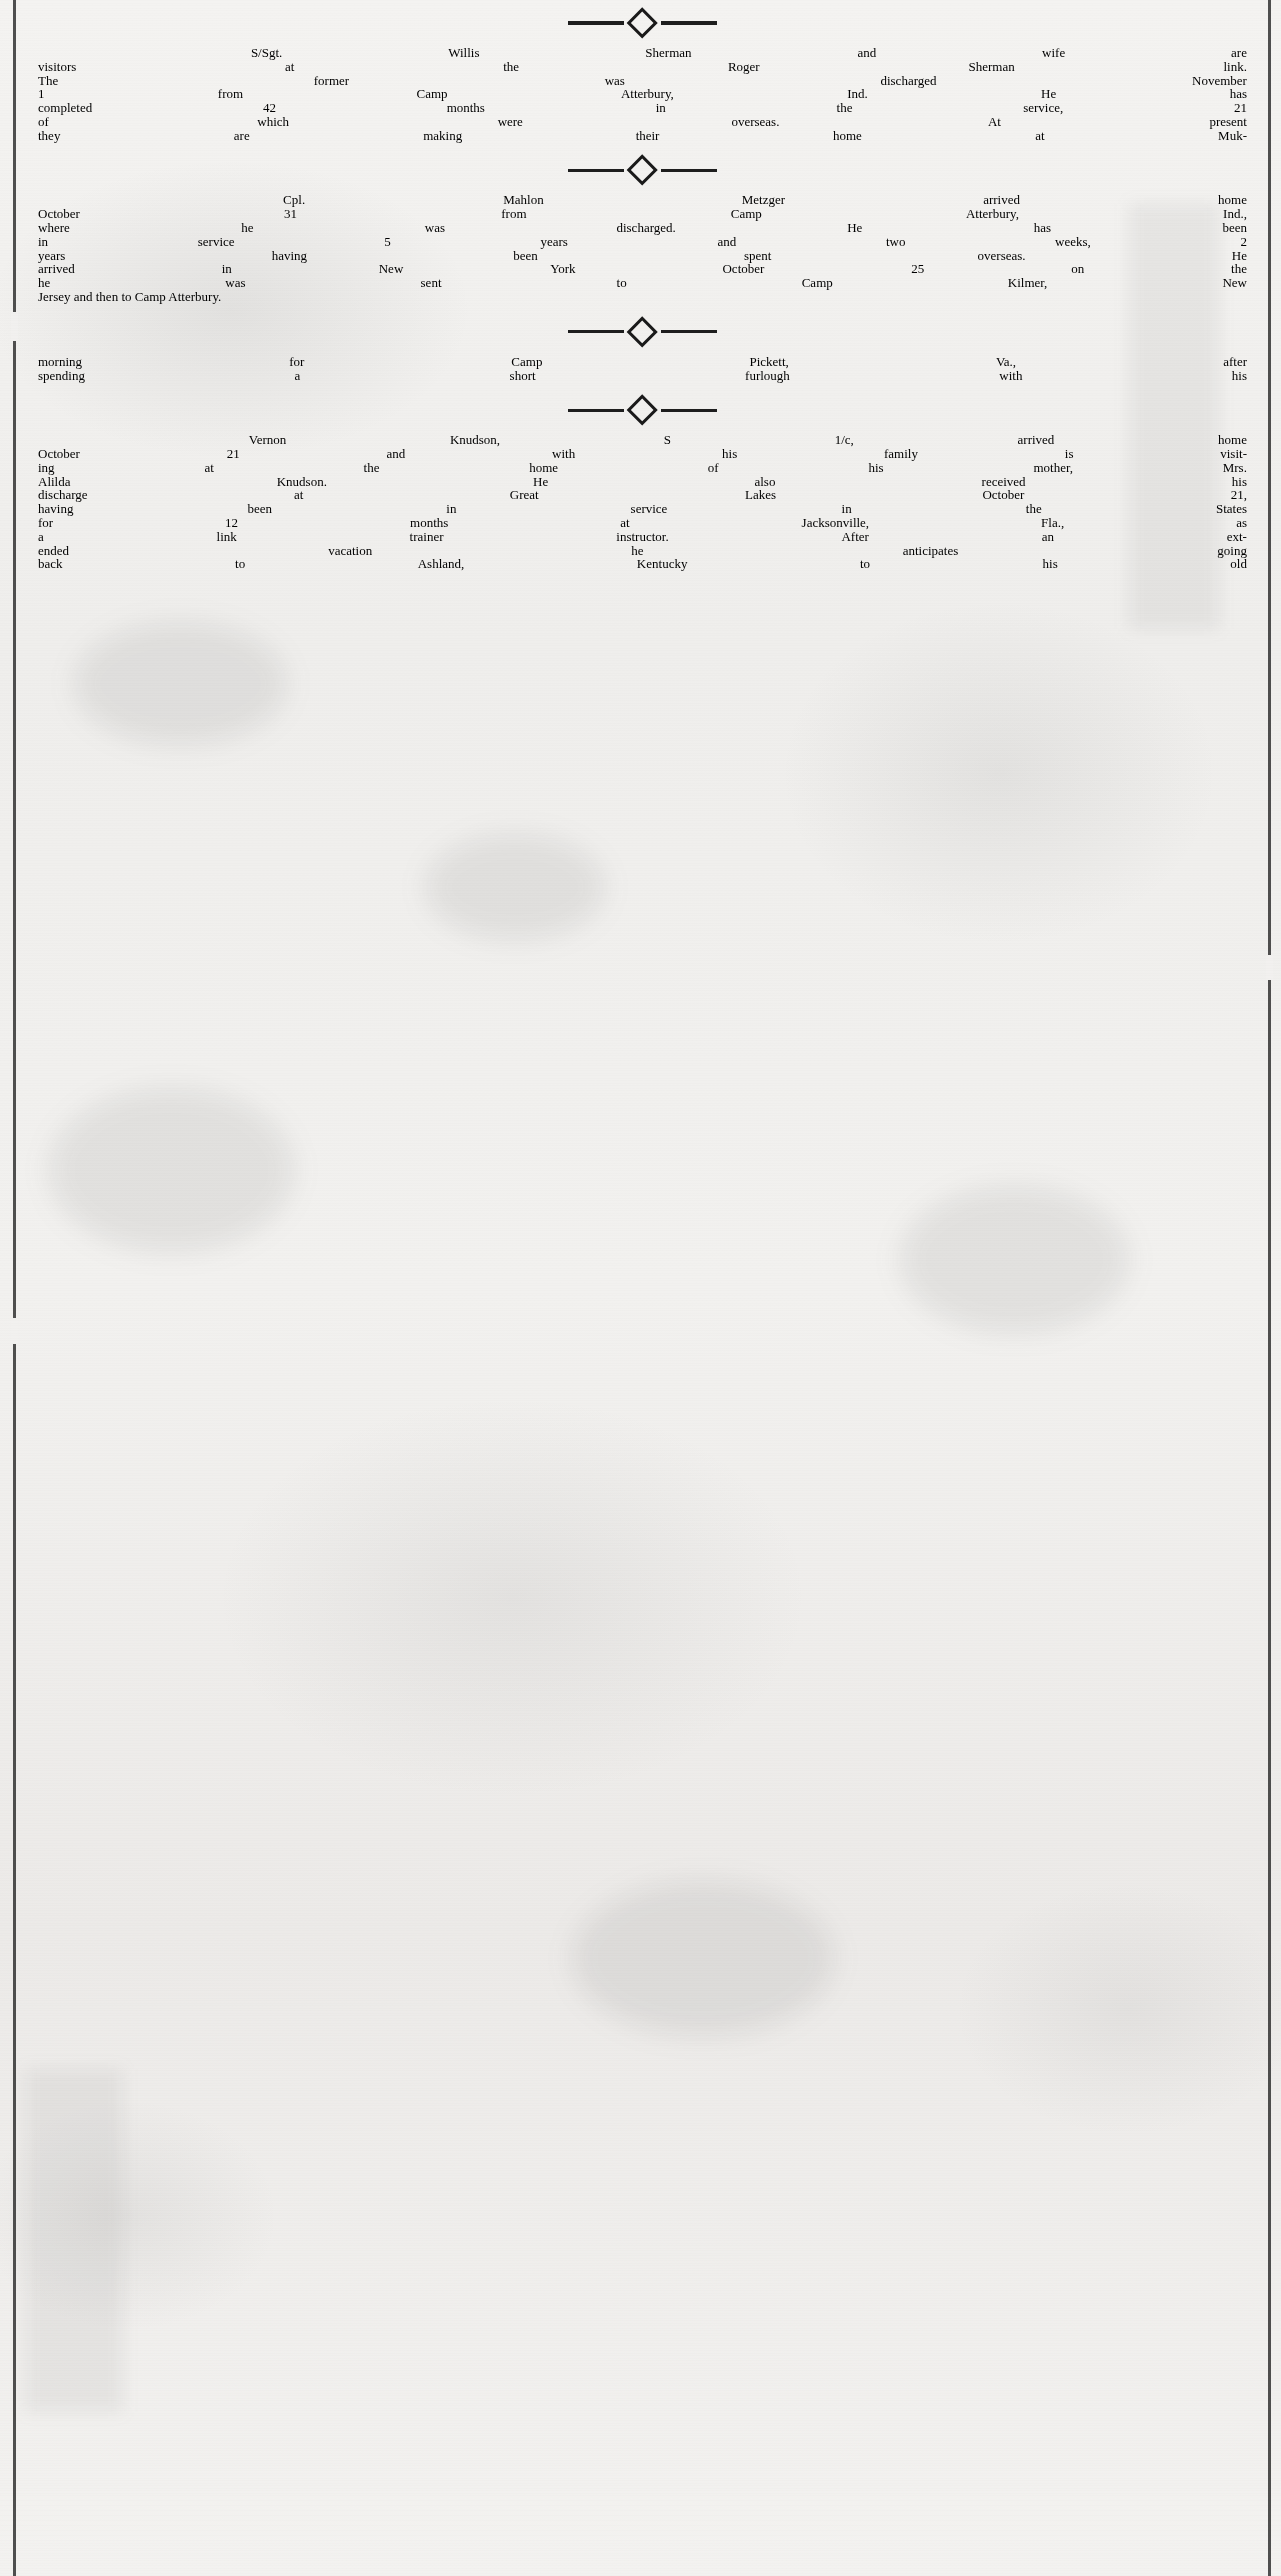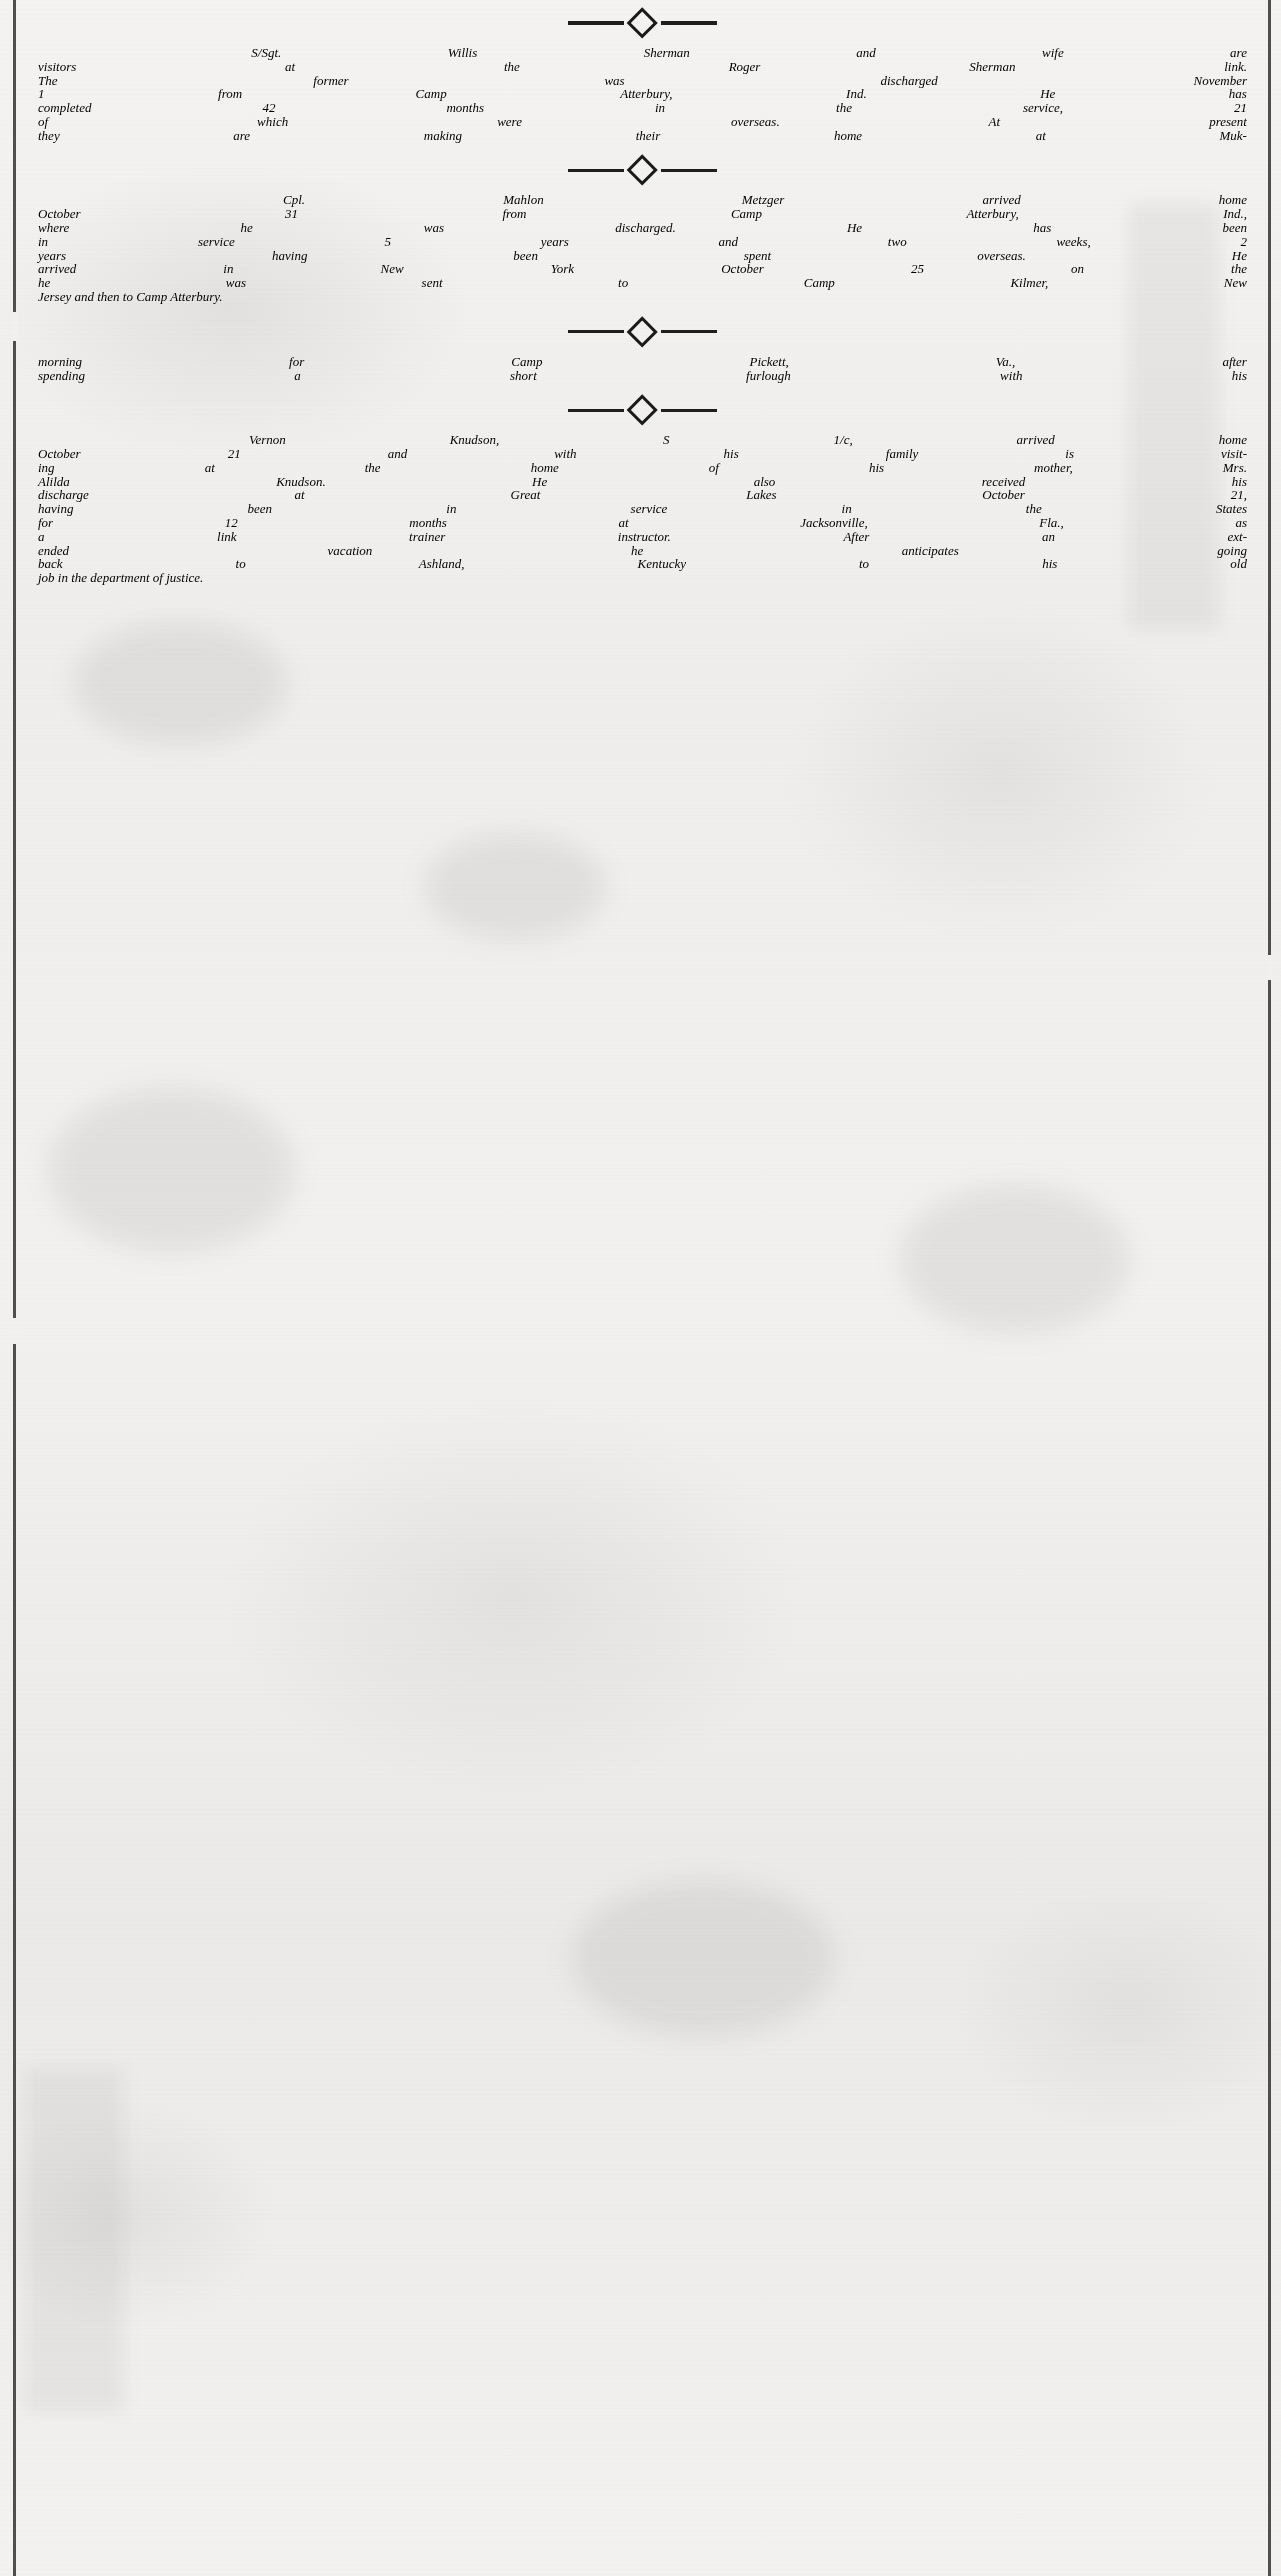--- a/index.html
+++ b/index.html
@@ -46,21 +46,20 @@
     width: 6.5px;
     background: #f2f1ef;
   }
 
   #content {
     position: absolute;
     left: 38px;
     right: 34px;
     top: 0;
     bottom: 0;
-    font-style: italic;
   }
 
   .story {
     margin: 0 0 3.3px 0;
   }
 
   
   .sep {
     display: flex;
     align-items: center;
@@ -404,23 +403,20 @@
           </div>
         <div class="jline">
             <span class="w">back</span>
             <span class="w">to</span>
             <span class="w">Ashland,</span>
             <span class="w">Kentucky</span>
             <span class="w">to</span>
             <span class="w">his</span>
             <span class="w">old</span>
           </div>
-        <div class="jline last">
-            <span class="w">job in the department of justice.</span>
-          </div>
       </div>
     </div>
 
   </div>
 
   <div class="grain"></div>
 </div>
 
 
 </body></html>

